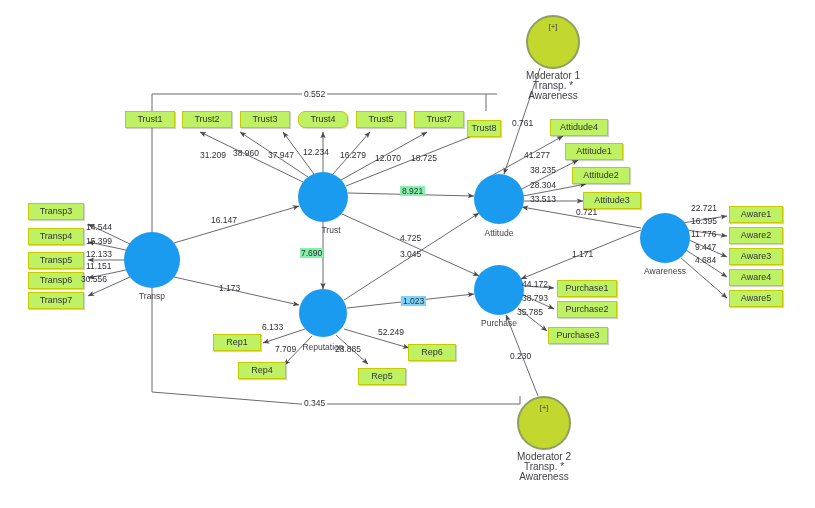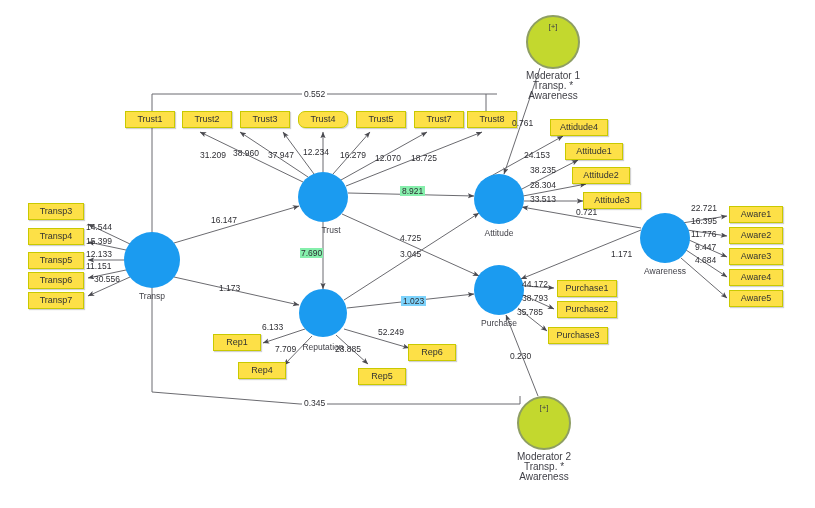--- a/index.html
+++ b/index.html
@@ -6,21 +6,21 @@
   body{
     width:815px;height:508px;overflow:hidden;
     font-family:"Liberation Sans","DejaVu Sans",sans-serif;
     color:#3f3f46;
   }
   #stage{position:relative;width:815px;height:508px;background:#ffffff;}
   svg#wires{position:absolute;left:0;top:0;width:815px;height:508px;}
 
   .ind{
     position:absolute;
-    background:#fde047;
+    background:#bef264;
     border:1px solid #c9c900;
     color:#333333;
     font-size:9px;
     line-height:13px;
     text-align:center;
     white-space:nowrap;
     box-sizing:border-box;
     padding:1px 0 0 0;
     box-shadow:1px 1px 1px rgba(0,0,0,.18);
   }
@@ -130,21 +130,21 @@
       <path marker-end="url(#ah)" d="M344,329 L409,348"></path>
     </g>
   </svg>
 
   <div class="ind" style="left:125px;top:111px;width:50px;height:17px;"><span>Trust1</span></div>
   <div class="ind" style="left:182px;top:111px;width:50px;height:17px;"><span>Trust2</span></div>
   <div class="ind" style="left:240px;top:111px;width:50px;height:17px;"><span>Trust3</span></div>
   <div class="ind" style="left:298px;top:111px;width:50px;height:17px;border-radius:7px;"><span>Trust4</span></div>
   <div class="ind" style="left:356px;top:111px;width:50px;height:17px;"><span>Trust5</span></div>
   <div class="ind" style="left:414px;top:111px;width:50px;height:17px;"><span>Trust7</span></div>
-  <div class="ind" style="left:467px;top:111px;width:50px;height:17px;"><span>Trust8</span></div>
+  <div class="ind" style="left:467px;top:120px;width:34px;height:17px;"><span>Trust8</span></div>
 
   <div class="ind" style="left:28px;top:203px;width:56px;height:17px;"><span>Transp3</span></div>
   <div class="ind" style="left:28px;top:228px;width:56px;height:17px;"><span>Transp4</span></div>
   <div class="ind" style="left:28px;top:252px;width:56px;height:17px;"><span>Transp5</span></div>
   <div class="ind" style="left:28px;top:272px;width:56px;height:17px;"><span>Transp6</span></div>
   <div class="ind" style="left:28px;top:292px;width:56px;height:17px;"><span>Transp7</span></div>
 
   <div class="ind" style="left:550px;top:119px;width:58px;height:17px;"><span>Attidude4</span></div>
   <div class="ind" style="left:565px;top:143px;width:58px;height:17px;"><span>Attitude1</span></div>
   <div class="ind" style="left:572px;top:167px;width:58px;height:17px;"><span>Attitude2</span></div>
@@ -209,36 +209,36 @@
   <div class="coef" style="left:268px;top:150px;">37.947</div>
   <div class="coef" style="left:303px;top:147px;">12.234</div>
   <div class="coef" style="left:340px;top:150px;">16.279</div>
   <div class="coef" style="left:375px;top:153px;">12.070</div>
   <div class="coef" style="left:411px;top:153px;">18.725</div>
 
   <div class="coef" style="left:86px;top:222px;">14.544</div>
   <div class="coef" style="left:86px;top:236px;">15.399</div>
   <div class="coef" style="left:86px;top:249px;">12.133</div>
   <div class="coef" style="left:86px;top:261px;">11.151</div>
-  <div class="coef" style="left:94px;top:274px;">30.556</div>
+  <div class="coef" style="left:81px;top:274px;">30.556</div>
 
   <div class="coef" style="left:211px;top:215px;">16.147</div>
   <div class="coef" style="left:219px;top:283px;">1.173</div>
   <div class="coef" style="left:300px;top:248px;background:#86efac;padding:0 1px;">7.690</div>
   <div class="coef" style="left:400px;top:186px;background:#86efac;padding:0 2px;">8.921</div>
   <div class="coef" style="left:400px;top:233px;">4.725</div>
   <div class="coef" style="left:400px;top:249px;">3.045</div>
   <div class="coef" style="left:401px;top:296px;background:#7dd3fc;padding:0 2px;">1.023</div>
-  <div class="coef" style="left:572px;top:249px;margin-left:39px;">1.171</div>
+  <div class="coef" style="left:572px;top:249px;">1.171</div>
   <div class="coef" style="left:576px;top:207px;">0.721</div>
 
   <div class="coef" style="left:512px;top:118px;">0.761</div>
   <div class="coef" style="left:510px;top:351px;">0.230</div>
 
-  <div class="coef" style="left:524px;top:150px;">24.153</div>
+  <div class="coef" style="left:524px;top:150px;">41.277</div>
   <div class="coef" style="left:530px;top:165px;">38.235</div>
   <div class="coef" style="left:530px;top:180px;">28.304</div>
   <div class="coef" style="left:530px;top:194px;">33.513</div>
 
   <div class="coef" style="left:691px;top:203px;">22.721</div>
   <div class="coef" style="left:691px;top:216px;">16.395</div>
   <div class="coef" style="left:691px;top:229px;">11.776</div>
   <div class="coef" style="left:695px;top:242px;">9.447</div>
   <div class="coef" style="left:695px;top:255px;">4.684</div>
 

